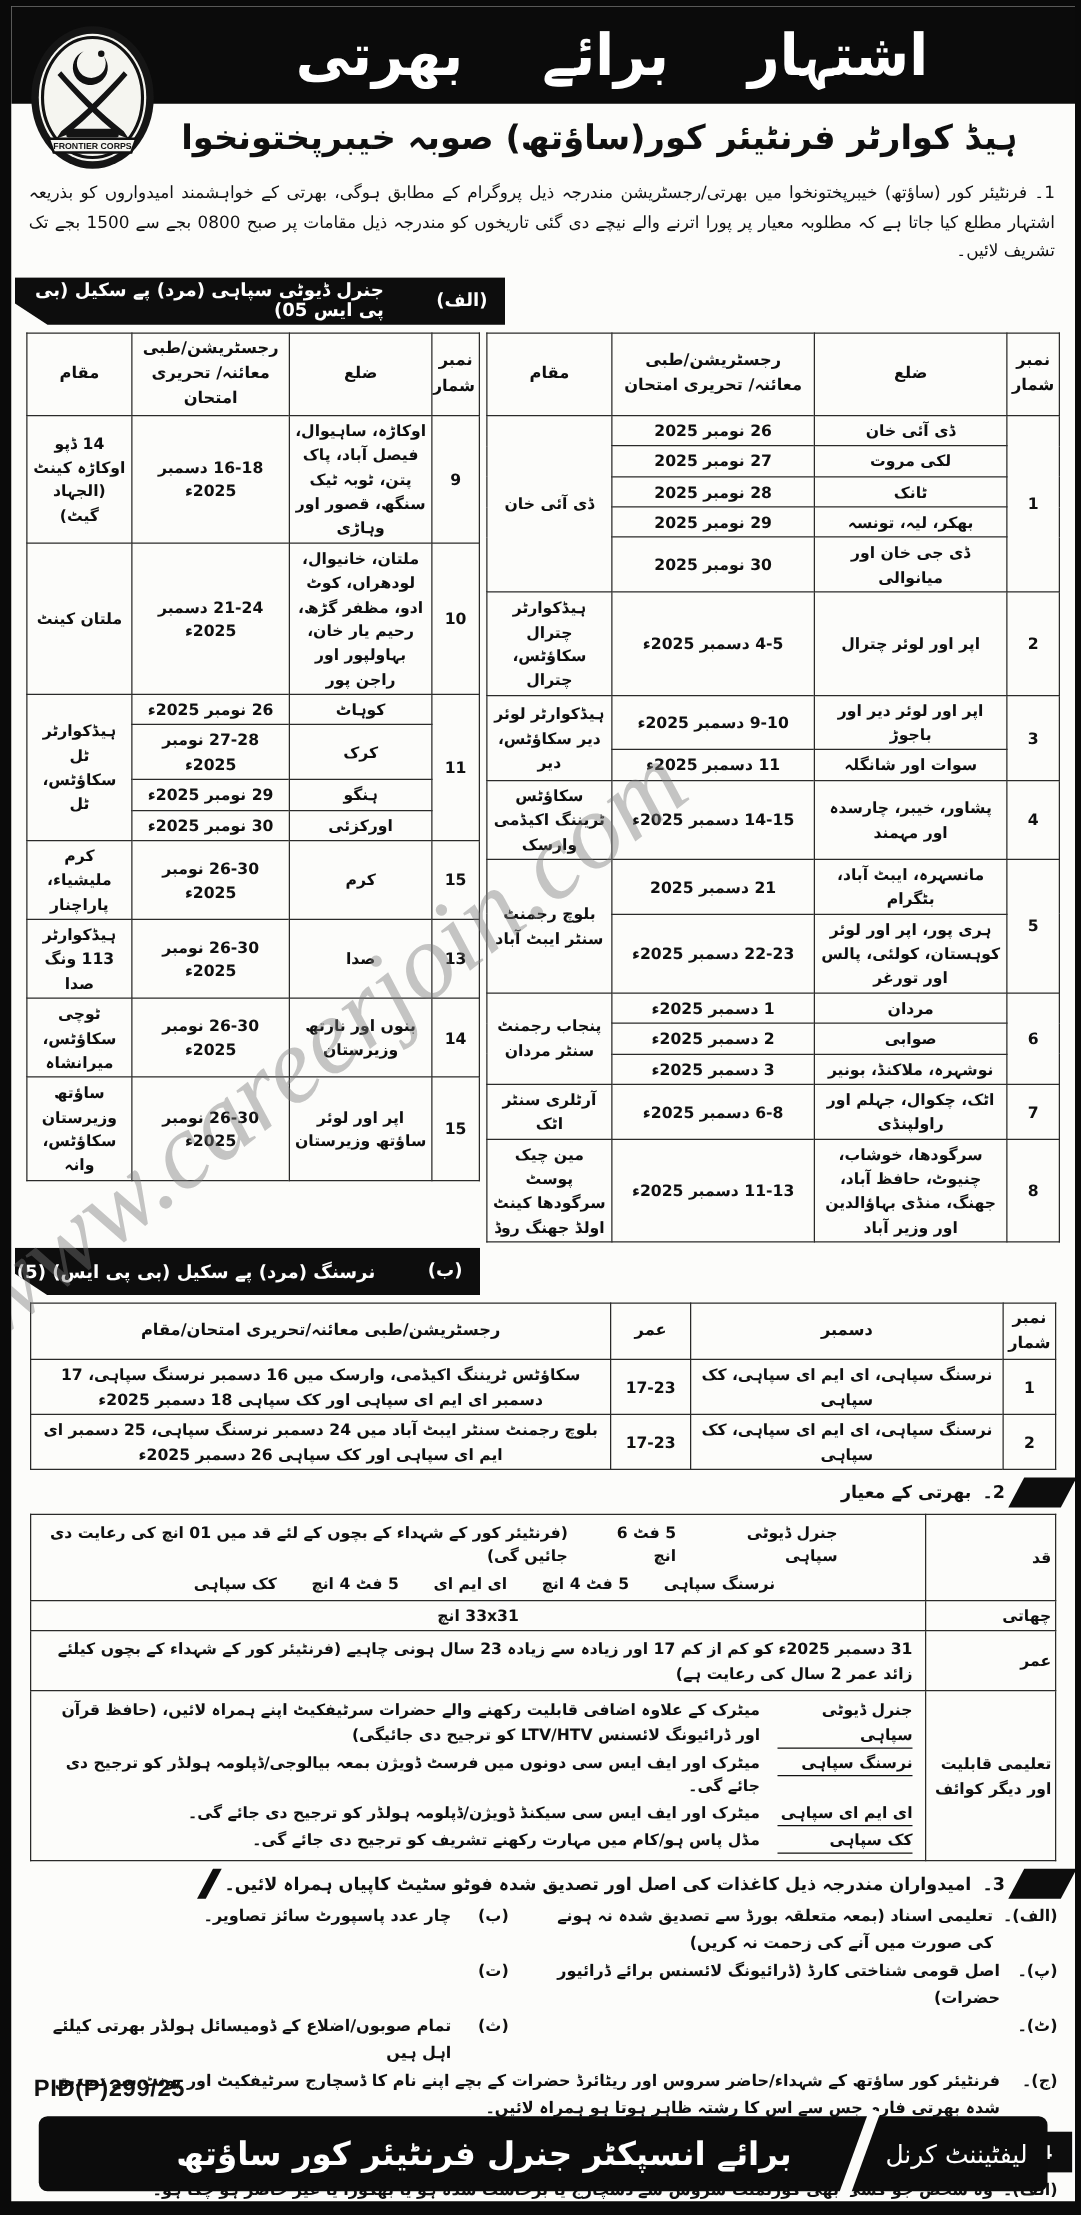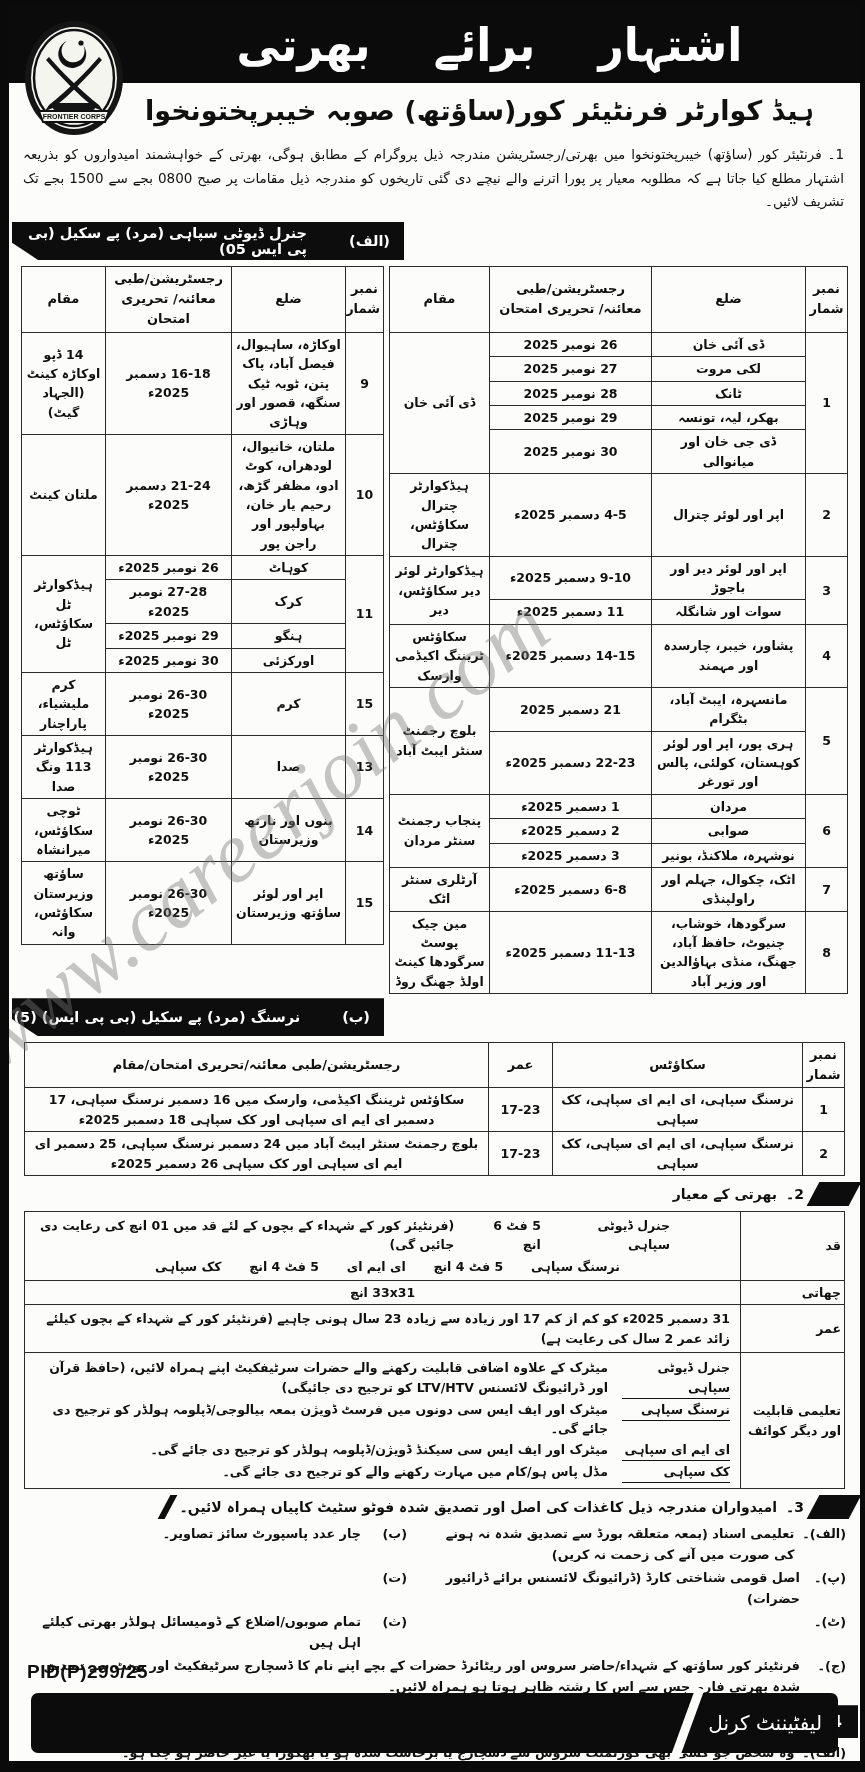--- a/index.html
+++ b/index.html
@@ -315,21 +315,21 @@
   <table class="t2">
     <colgroup>
         <col style="width:42px">
         <col style="width:250px">
         <col style="width:64px">
         <col style="width:464px">
       </colgroup>
     <thead>
       <tr>
         <th>نمبر شمار</th>
-        <th>سکاؤٹس</th>
+        <th>دسمبر</th>
         <th>عمر</th>
         <th>رجسٹریشن/طبی معائنہ/تحریری امتحان/مقام</th>
       </tr>
     </thead>
     <tbody id="t2b">
         <tr>
           <td>1</td>
           <td>نرسنگ سپاہی، ای ایم ای سپاہی، کک سپاہی</td>
           <td>17-23</td>
           <td class="val">سکاؤٹس ٹریننگ اکیڈمی، وارسک میں 16 دسمبر نرسنگ سپاہی، 17 دسمبر ای ایم ای سپاہی اور کک سپاہی 18 دسمبر 2025ء</td>
@@ -391,21 +391,21 @@
               <div class="edu-row">
                 <span class="edu-role">نرسنگ سپاہی</span>
                 <span class="edu-text">میٹرک اور ایف ایس سی دونوں میں فرسٹ ڈویژن بمعہ بیالوجی/ڈپلومہ ہولڈر کو ترجیح دی جائے گی۔</span>
               </div>
               <div class="edu-row">
                 <span class="edu-role">ای ایم ای سپاہی</span>
                 <span class="edu-text">میٹرک اور ایف ایس سی سیکنڈ ڈویژن/ڈپلومہ ہولڈر کو ترجیح دی جائے گی۔</span>
               </div>
               <div class="edu-row">
                 <span class="edu-role">کک سپاہی</span>
-                <span class="edu-text">مڈل پاس ہو/کام میں مہارت رکھنے والے کو ترجیح دی جائے گی۔</span>
+                <span class="edu-text">مڈل پاس ہو/کام میں مہارت رکھنے تشریف کو ترجیح دی جائے گی۔</span>
               </div>
             </div>
           </td>
       </tr>
     </tbody>
   </table>
 
   <div class="num-heading">
     <span class="h-wedge"></span>
     <span>3۔</span>
@@ -460,16 +460,17 @@
       <div class="note-row">
         <span class="marker">(ب)۔</span>
         <span class="ltext">وہ شخص جو کسی جرم میں عدالت سے سزا یافتہ/مطلوب ہو۔</span>
       </div>
     </div>
 
   <div class="pid">PID(P)299/25</div>
   <div class="bottom-bar">
     <span class="bar-right">لیفٹیننٹ کرنل</span>
     <span class="bar-slash"></span>
+    <span class="bar-main">برائے انسپکٹر جنرل فرنٹیئر کور ساؤتھ</span>
   </div>
 
   <div class="watermark">www.careerjoin.com</div>
 </div>
 
 </body></html>

